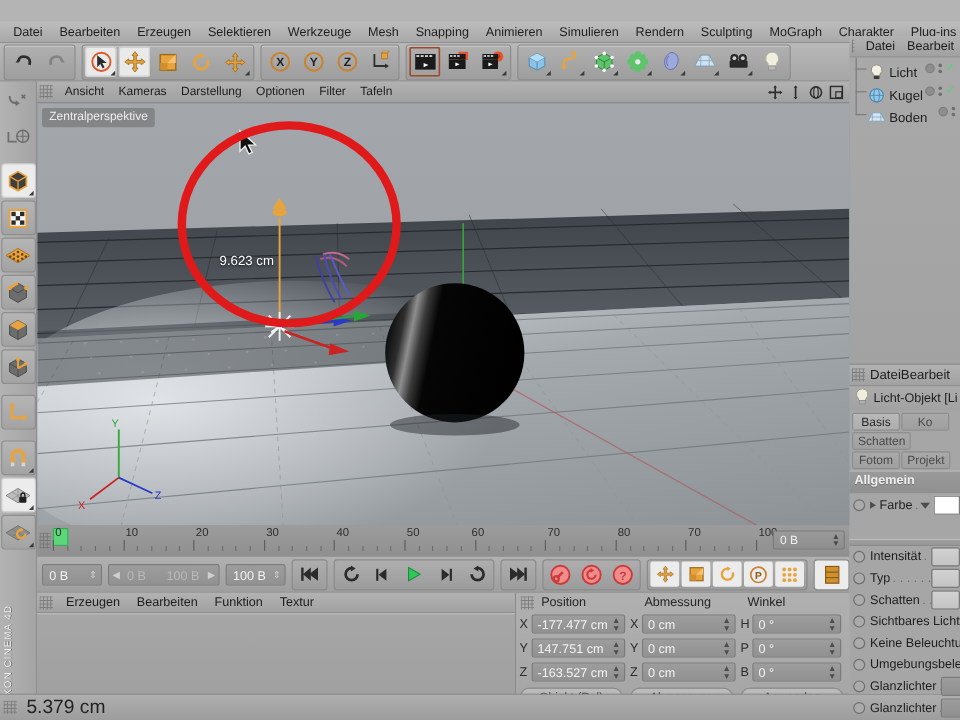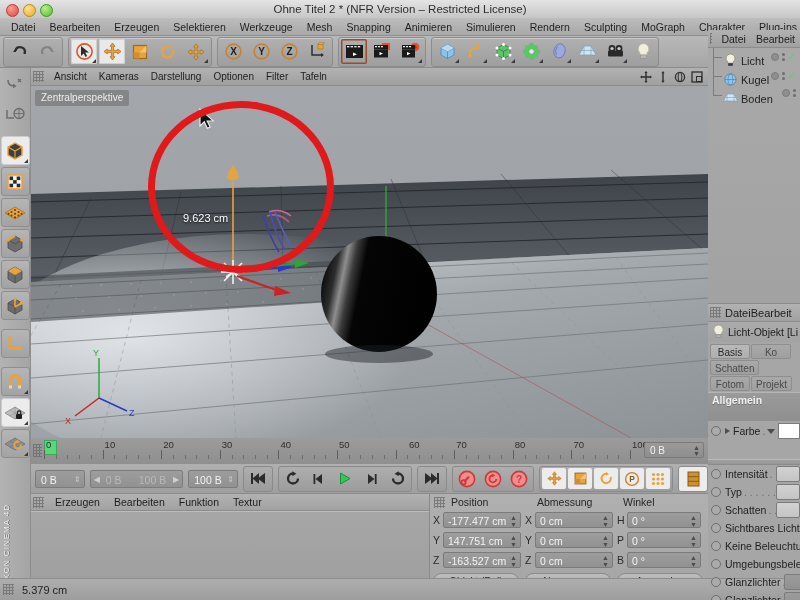--- a/index.html
+++ b/index.html
@@ -195,21 +195,21 @@
   .cbtn .cv{position:absolute;right:6px;top:5px;width:0;height:0;
     border-left:4px solid transparent;border-right:4px solid transparent;border-top:4px solid #585858;}
 
   
   .statusbar{
     position:absolute;left:0;top:578px;width:800px;height:22px;
     background:linear-gradient(#aeaeae,#9d9d9d);border-top:1px solid #8d8d8d;
     display:flex;align-items:center;padding-left:3px;box-sizing:border-box;
   }
   .statusbar .grip{margin-right:8px;}
-  .status-text{font-size:11px;color:#222;}
+  .status-text{font-size:16px;color:#222;}
 
   
   .rdock{position:absolute;left:708px;top:30px;width:92px;height:548px;background:#a6a6a6;}
   .rpanel-hdr{
     height:18px;background:linear-gradient(#b2b2b2,#a1a1a1);border-bottom:1px solid #8c8c8c;
     display:flex;align-items:center;padding-left:2px;box-sizing:border-box;overflow:hidden;
   }
   .rpanel-hdr span.rm{padding:0 5px;font-size:10.5px;line-height:16px;white-space:nowrap;}
   .objlist{background:linear-gradient(#a9a9a9,#a2a2a2);height:255px;position:relative;border-bottom:1px solid #8c8c8c;overflow:hidden;}
   .objrow{height:19px;display:flex;align-items:flex-end;position:relative;padding-left:6px;box-sizing:border-box;}
@@ -229,21 +229,21 @@
     background:linear-gradient(#ababab,#a2a2a2);font-size:10.5px;color:#1d1d1d;overflow:hidden;white-space:nowrap;}
   .tabs{display:flex;flex-wrap:wrap;padding:2px 0 0 2px;}
   .tab{
     height:15px;min-width:40px;padding:0 4px;margin:0 1px 1px 0;
     font-size:10px;line-height:15px;text-align:center;color:#4a4a4a;
     background:linear-gradient(#a9a9a9,#9f9f9f);border:1px solid #8e8e8e;border-radius:2px;
     box-sizing:border-box;white-space:nowrap;overflow:hidden;
   }
   .tab.active{background:linear-gradient(#b9b9b9,#aeaeae);color:#2a2a2a;}
   .sechdr{
-    height:29px;background:linear-gradient(#9a9a9a,#8f8f8f);border-top:1px solid #b5b5b5;
+    height:19px;background:linear-gradient(#9a9a9a,#8f8f8f);border-top:1px solid #b5b5b5;
     font-size:10.5px;font-weight:bold;color:#f0f0f0;line-height:15px;padding-left:4px;box-sizing:border-box;
     text-shadow:0 1px 0 rgba(0,0,0,.25);
   }
   .prow{height:18px;display:flex;align-items:center;padding-left:3px;box-sizing:border-box;overflow:hidden;white-space:nowrap;}
   .radio{width:8px;height:8px;border-radius:50%;border:1px solid #6e6e6e;background:#ababab;margin-right:4px;flex:none;}
   .tri{width:0;height:0;border-top:3.5px solid transparent;border-bottom:3.5px solid transparent;
     border-left:5px solid #4e4e4e;margin-right:3px;flex:none;}
   .plabel{font-size:10.5px;color:#1e1e1e;}
   .dots{flex:1;font-size:10.5px;color:#6d6d6d;overflow:hidden;padding:0 2px;}
   .pfield{width:22px;height:14px;background:linear-gradient(#9c9c9c,#909090);border:1px solid #7b7b7b;border-radius:2px;flex:none;}
@@ -251,28 +251,20 @@
   .dcaret{width:0;height:0;border-left:4px solid transparent;border-right:4px solid transparent;
     border-top:5px solid #4c4c4c;margin-right:3px;flex:none;}
   .colorswatch{width:20px;height:14px;background:#ffffff;border:1px solid #7b7b7b;flex:none;}
   .vsplit{height:4px;background:linear-gradient(#9f9f9f,#969696);border-top:1px solid #bbb;border-bottom:1px solid #8b8b8b;}
 </style>
 </head>
 <body>
 
 <div class="app">
 
-  <div class="titlebar">
-    <div class="traffic">
-      <div class="tl r"></div>
-      <div class="tl y"></div>
-      <div class="tl g"></div>
-    </div>
-    <div class="title-text">Ohne Titel 2 * (NFR Version – Restricted License)</div>
-  </div>
 
   <div class="menubar" id="menubar">
       <span>Datei</span>
       <span>Bearbeiten</span>
       <span>Erzeugen</span>
       <span>Selektieren</span>
       <span>Werkzeuge</span>
       <span>Mesh</span>
       <span>Snapping</span>
       <span>Animieren</span>
@@ -859,21 +851,21 @@
         <div class="tick min" style="left: 550.84px;"></div>
         <div class="tick min" style="left: 562.56px;"></div>
         <div class="tick min" style="left: 574.28px;"></div>
         <div class="tick maj" style="left: 586px;"></div>
         <div class="tnum" style="left: 0px;">0</div>
         <div class="tnum" style="left: 58.6px;">10</div>
         <div class="tnum" style="left: 117.2px;">20</div>
         <div class="tnum" style="left: 175.8px;">30</div>
         <div class="tnum" style="left: 234.4px;">40</div>
         <div class="tnum" style="left: 293px;">50</div>
-        <div class="tnum" style="left: 363px;">60</div>
+        <div class="tnum" style="left: 347px;">60</div>
         <div class="tnum" style="left: 410.2px;">70</div>
         <div class="tnum" style="left: 468.8px;">80</div>
         <div class="tnum" style="left: 527.4px;">70</div>
         <div class="tnum" style="left: 586px;">100</div>
       </div>
     <div class="tlfield">
       <span>0 B</span>
       <span class="spin">▲<br>▼</span>
     </div>
   </div>

